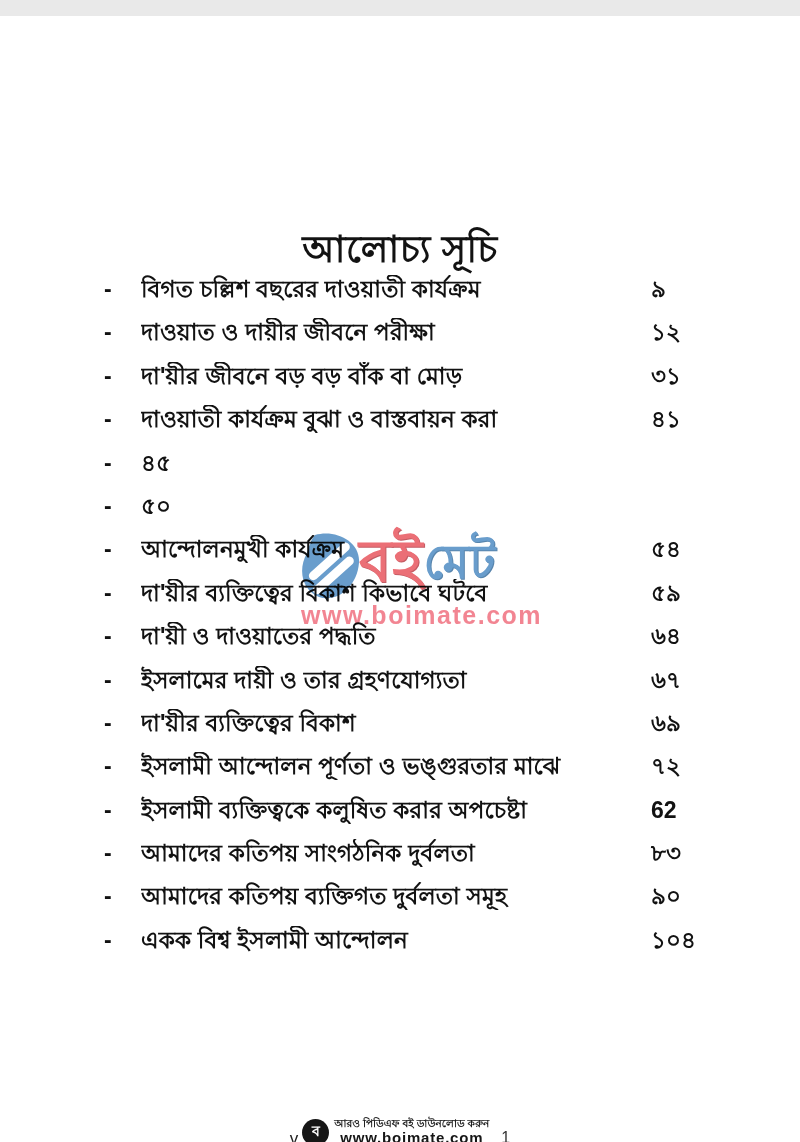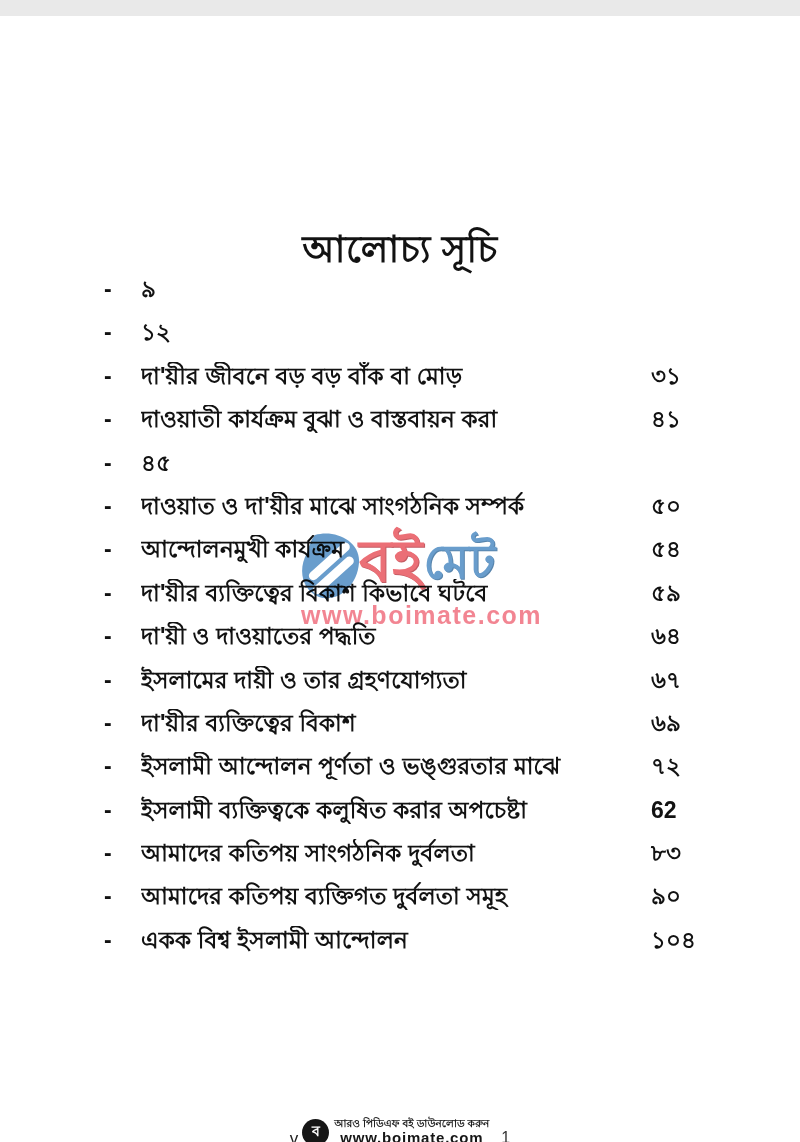--- a/index.html
+++ b/index.html
@@ -104,25 +104,27 @@
 </head>
 <body>
 
 <div class="page">
 
   <div class="page-title">আলোচ্য সূচি</div>
 
   <div class="toc" id="toc-list">
     <div class="toc-row">
       <span class="toc-dash">-</span>
+      <span class="toc-label">বিগত চল্লিশ বছরের দাওয়াতী কার্যক্রম</span>
       <span class="toc-page">৯</span>
     </div>
 
     <div class="toc-row">
       <span class="toc-dash">-</span>
+      <span class="toc-label">দাওয়াত ও দায়ীর জীবনে পরীক্ষা</span>
       <span class="toc-page">১২</span>
     </div>
 
     <div class="toc-row">
       <span class="toc-dash">-</span>
       <span class="toc-label">দা'য়ীর জীবনে বড় বড় বাঁক বা মোড়</span>
       <span class="toc-page">৩১</span>
     </div>
 
     <div class="toc-row">
@@ -131,21 +133,20 @@
       <span class="toc-page">৪১</span>
     </div>
 
     <div class="toc-row">
       <span class="toc-dash">-</span>
       <span class="toc-page">৪৫</span>
     </div>
 
     <div class="toc-row">
       <span class="toc-dash">-</span>
-      <span class="toc-label">দাওয়াত ও দা'য়ীর মাঝে সাংগঠনিক সম্পর্ক</span>
       <span class="toc-page">৫০</span>
     </div>
 
     <div class="toc-row">
       <span class="toc-dash">-</span>
       <span class="toc-label">আন্দোলনমুখী কার্যক্রম</span>
       <span class="toc-page">৫৪</span>
     </div>
 
     <div class="toc-row">

